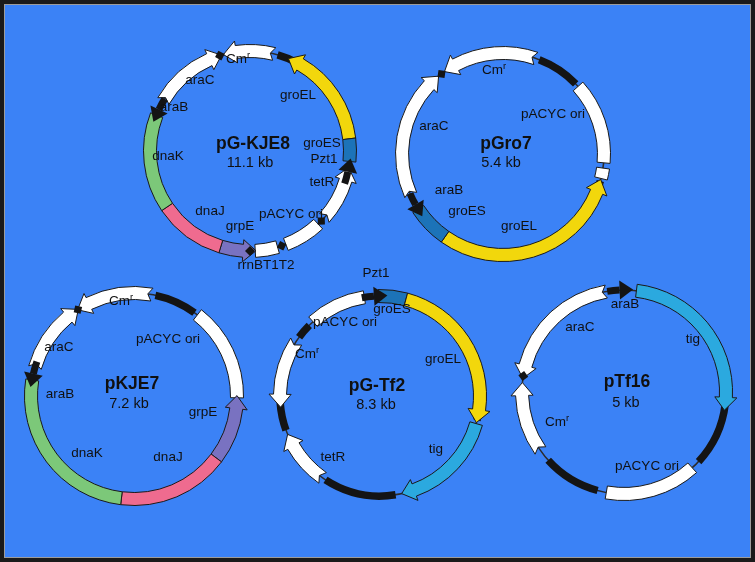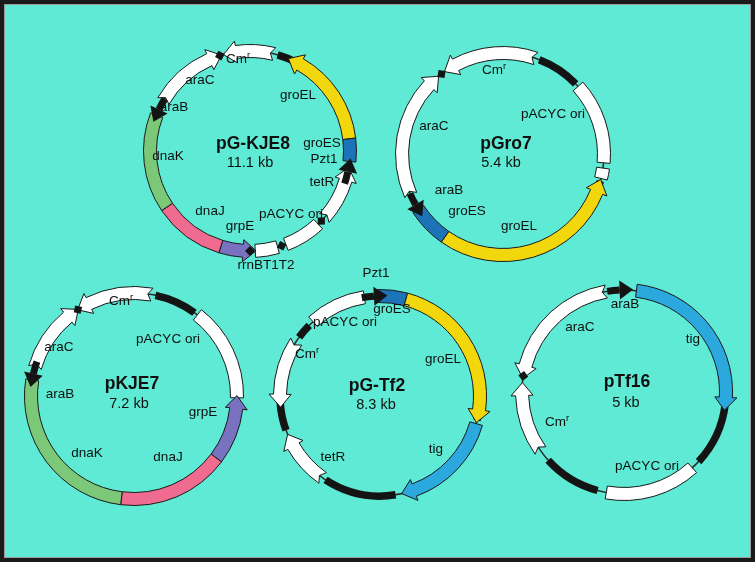--- a/index.html
+++ b/index.html
@@ -1,17 +1,17 @@
 <!DOCTYPE html>
 <html><head>
 <meta charset="utf-8">
 <style>
   html,body{margin:0;padding:0;background:#ffffff;}
   body{width:755px;height:562px;overflow:hidden;}
-  .fig{position:relative;width:755px;height:562px;background:#5eead4;}
+  .fig{position:relative;width:755px;height:562px;background:#3b82f6;}
   .fig svg{position:absolute;left:0;top:0;}
   .frame{position:absolute;inset:0;border:4px solid #1a1a1a;box-shadow:inset 0 0 0 1px #9c9c9c, 0 0 0 1px #8d8d8d;pointer-events:none;}
   text{font-family:"Liberation Sans","DejaVu Sans",sans-serif;fill:#101010;}
   .gene-label{font-size:13.5px;}
   .title-label{font-size:17.5px;font-weight:bold;}
   .size-label{font-size:14.5px;}
 </style>
 </head>
 <body>
 

